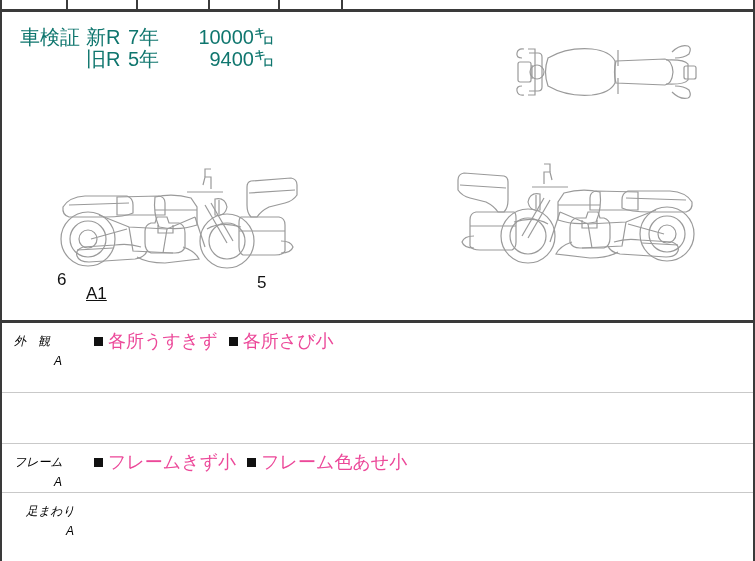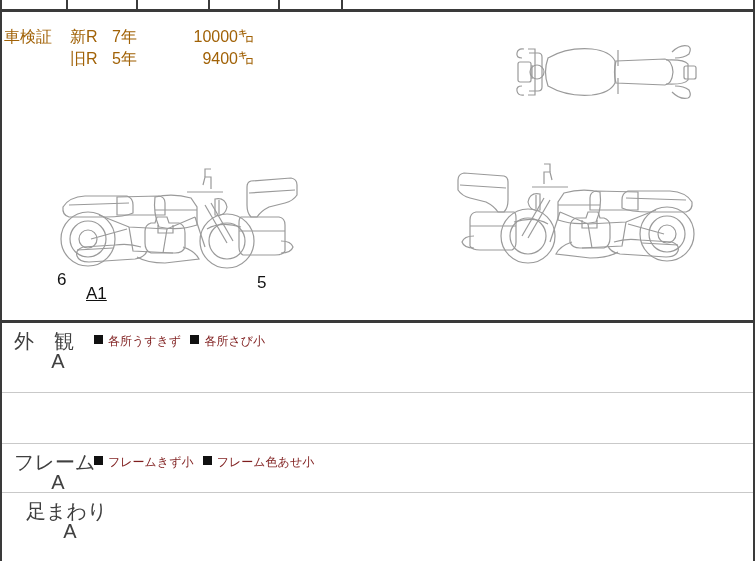--- a/index.html
+++ b/index.html
@@ -70,25 +70,25 @@
     position: absolute;
     left: 2px;
     width: 751px;
     height: 1px;
     background: #c9c9c9;
   }
 
   
   .reg-block {
     position: absolute;
-    left: 4px;
+    left: 20px;
     top: 26px;
-    font-size: 16px;
+    font-size: 20px;
     line-height: 22px;
-    color: #a16207;
+    color: #0f766e;
     white-space: nowrap;
   }
   .reg-row { display: block; }
   .reg-label {
     display: inline-block;
     width: 66px;
     letter-spacing: 0px;
   }
   .reg-era {
     display: inline-block;
@@ -123,38 +123,39 @@
     position: absolute;
     left: 2px;
     width: 751px;
     box-sizing: border-box;
   }
   .insp-cat {
     position: absolute;
     left: 12px;
     top: 8px;
     width: 84px;
-    font-size: 20px;
+    font-size: 12px;
     line-height: 20px;
-    color: #404040;
+    color: #000000;
     white-space: nowrap;
+    font-style: italic;
   }
   .insp-cat .cat-name { display: block; }
   .insp-cat .cat-grade {
     display: block;
     text-align: center;
     padding-left: 4px;
   }
   .insp-notes {
     position: absolute;
     left: 92px;
     top: 8px;
-    font-size: 12px;
+    font-size: 18px;
     line-height: 20px;
-    color: #7f1d1d;
+    color: #ec4899;
     white-space: nowrap;
   }
   .note-item { margin-right: 6px; }
   .note-bullet {
     display: inline-block;
     width: 9px;
     height: 9px;
     background: #111;
     margin-right: 5px;
     vertical-align: 1px;

